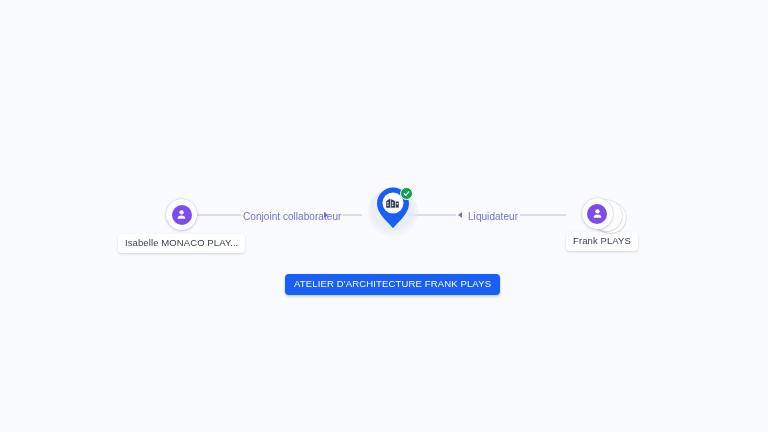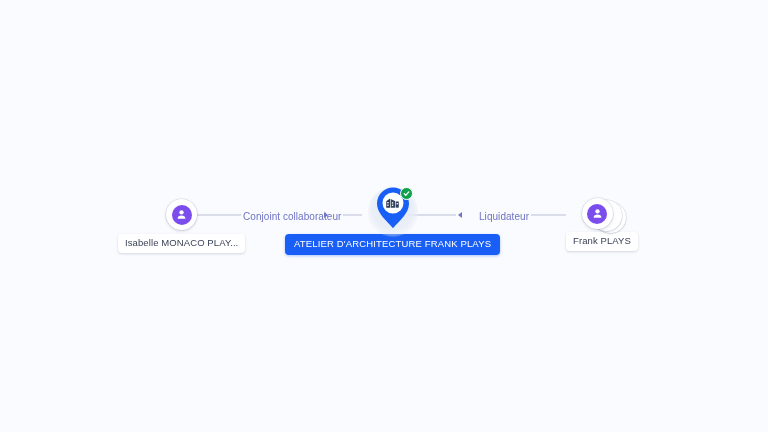--- a/index.html
+++ b/index.html
@@ -188,35 +188,35 @@
     <line x1="197" y1="215" x2="242" y2="215" stroke="#b9bed4" stroke-width="1"></line>
     <line x1="330" y1="215" x2="362" y2="215" stroke="#b9bed4" stroke-width="1"></line>
     <line x1="408" y1="215" x2="456" y2="215" stroke="#b9bed4" stroke-width="1"></line>
     <line x1="502" y1="215" x2="566" y2="215" stroke="#b9bed4" stroke-width="1"></line>
   </svg>
 
   <div class="edge-label" style="left:241px; top:211px;">Conjoint collaborateur</div>
   <div class="edge-arrow right" style="left:324px; top:212px;"></div>
 
   <div class="edge-arrow left" style="left:458px; top:212px;"></div>
-  <div class="edge-label" style="left:477px; top:211px;">Liquidateur</div>
+  <div class="edge-label" style="left:466px; top:211px;">Liquidateur</div>
 
   <div class="node" id="node-isabelle" style="left:118px; top:199px;">
     <div class="person-ring on-top">
       <div class="avatar-circle">
         <svg width="13" height="13" viewBox="0 0 24 24" fill="#ffffff">
           <circle cx="12" cy="8" r="4"></circle>
           <path d="M12 14c-4.2 0-7 2.4-7 4.6V20h14v-1.4C19 16.4 16.2 14 12 14z"></path>
         </svg>
       </div>
     </div>
     <div class="node-label">Isabelle MONACO PLAY...</div>
   </div>
 
-  <div class="node" id="node-company" style="left:285px; top:187px;">
+  <div class="node" id="node-company" style="left:285px; top:187px;gap:40px;">
     <div class="pin-halo">
       <div class="pin-wrap">
         <svg class="pin-shape" width="38" height="46" viewBox="0 0 38 46" xmlns="http://www.w3.org/2000/svg">
           <path d="M19 1.5C10.2 1.5 3 8.6 3 17.4c0 6.4 4.3 12.1 8.4 16.6 2.8 3.1 5.6 5.6 6.9 7.6.4.6 1.0.6 1.4 0 1.3-2 4.1-4.5 6.9-7.6C30.7 29.5 35 23.8 35 17.4 35 8.6 27.8 1.5 19 1.5z" fill="#1a5ff5"></path>
           <circle cx="19" cy="17" r="10.5" fill="#ffffff"></circle>
         </svg>
         <div class="pin-glyph">
           <svg width="15" height="14" viewBox="0 0 24 22" fill="#2b3a57">
             <path d="M2 20V9.6l6-4.2V20H2z"></path>
             <path d="M9 20V6.2l7 3.1V20H9z" opacity="0.95"></path>

